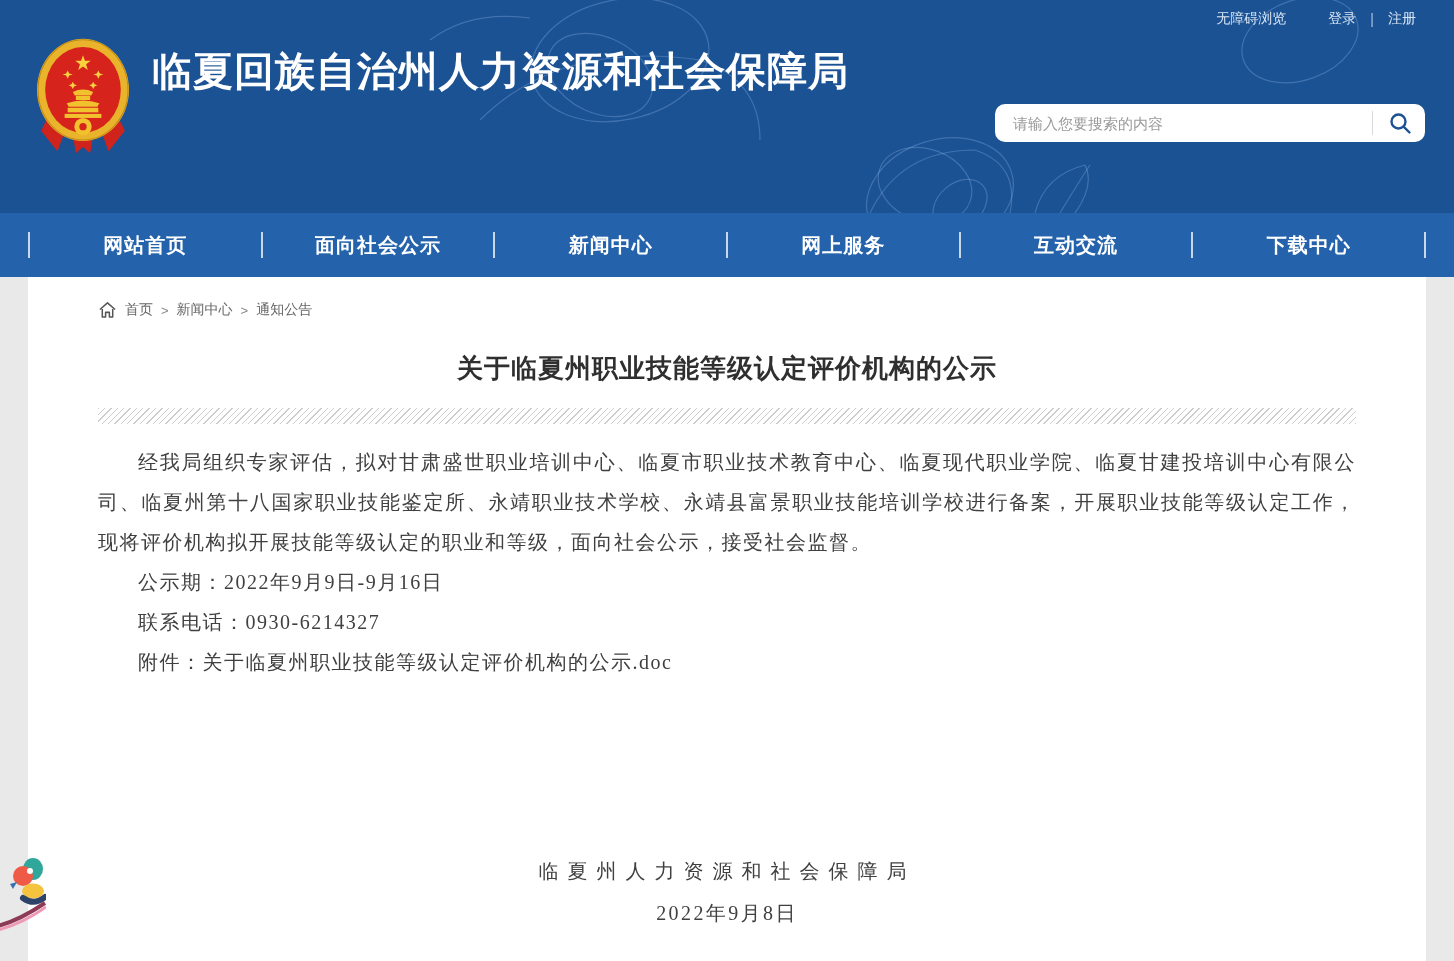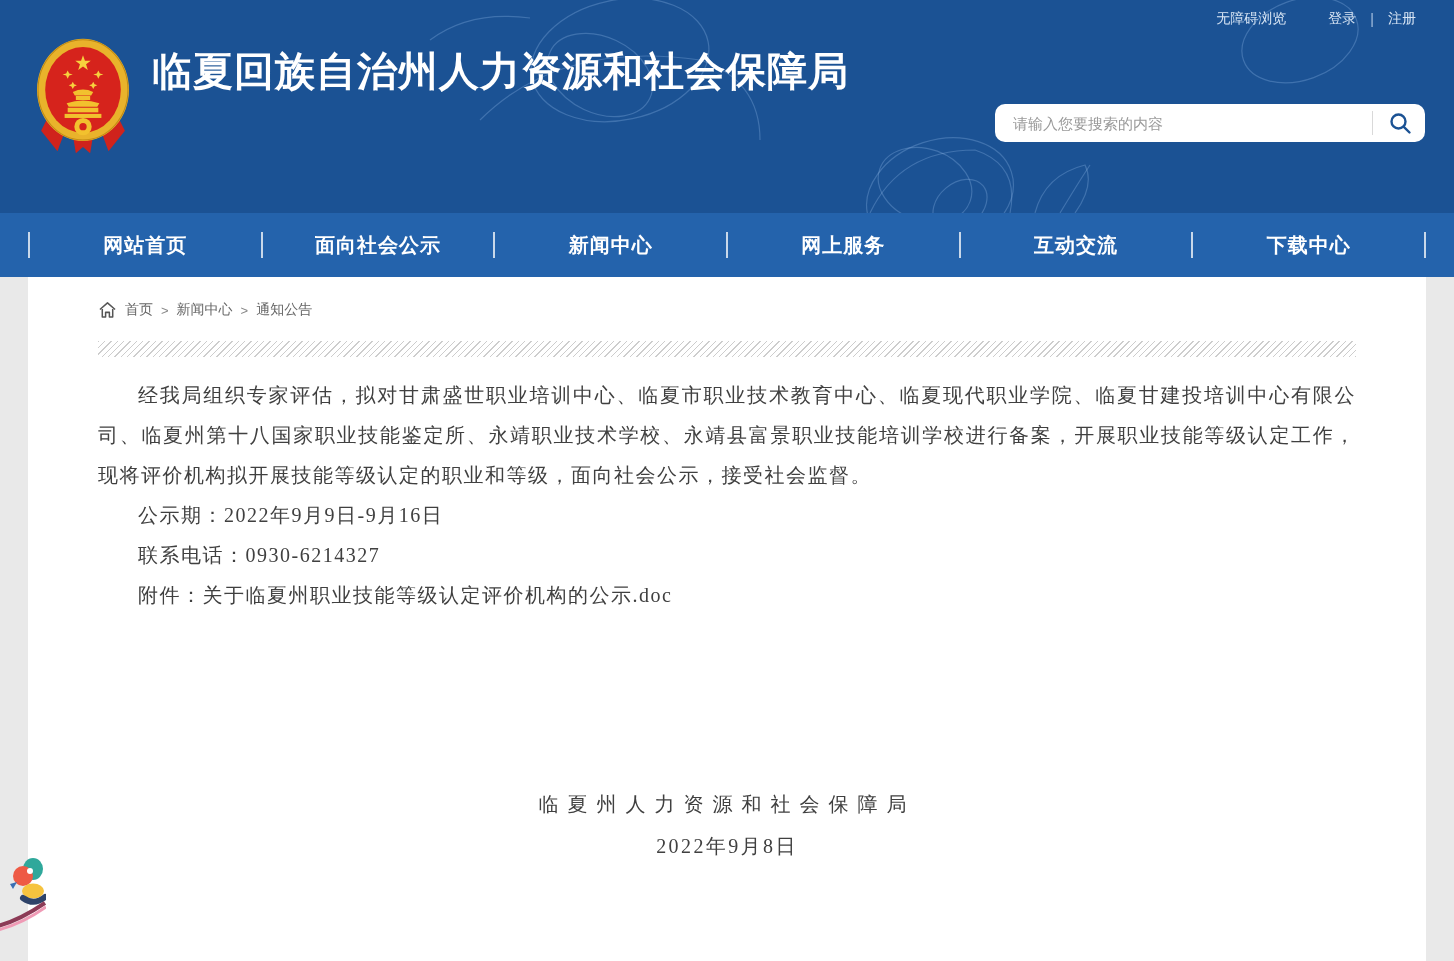--- a/index.html
+++ b/index.html
@@ -164,20 +164,21 @@
         <path d="M2 9 L10 2 L18 9" fill="none" stroke="#555" stroke-width="1.6" stroke-linejoin="round"></path>
         <path d="M4.5 8.5 V17 H8 V12 H12 V17 H15.5 V8.5" fill="none" stroke="#555" stroke-width="1.6" stroke-linejoin="round"></path>
       </svg>
       <a>首页</a>
       <span class="crumb-sep">&gt;</span>
       <a>新闻中心</a>
       <span class="crumb-sep">&gt;</span>
       <a>通知公告</a>
     </div>
 
+    <h1 class="article-title">关于临夏州职业技能等级认定评价机构的公示</h1>
 
 
     <div class="hatch"></div>
 
     <div class="article-body">
       <p class="para">经我局组织专家评估，拟对甘肃盛世职业培训中心、临夏市职业技术教育中心、临夏现代职业学院、临夏甘建投培训中心有限公司、临夏州第十八国家职业技能鉴定所、永靖职业技术学校、永靖县富景职业技能培训学校进行备案，开展职业技能等级认定工作，现将评价机构拟开展技能等级认定的职业和等级，面向社会公示，接受社会监督。</p>
       <p class="line">公示期：2022年9月9日-9月16日</p>
       <p class="line">联系电话：0930-6214327</p>
       <p class="line"><span>附件：</span><a class="attach-link">关于临夏州职业技能等级认定评价机构的公示.doc</a></p>
     </div>

